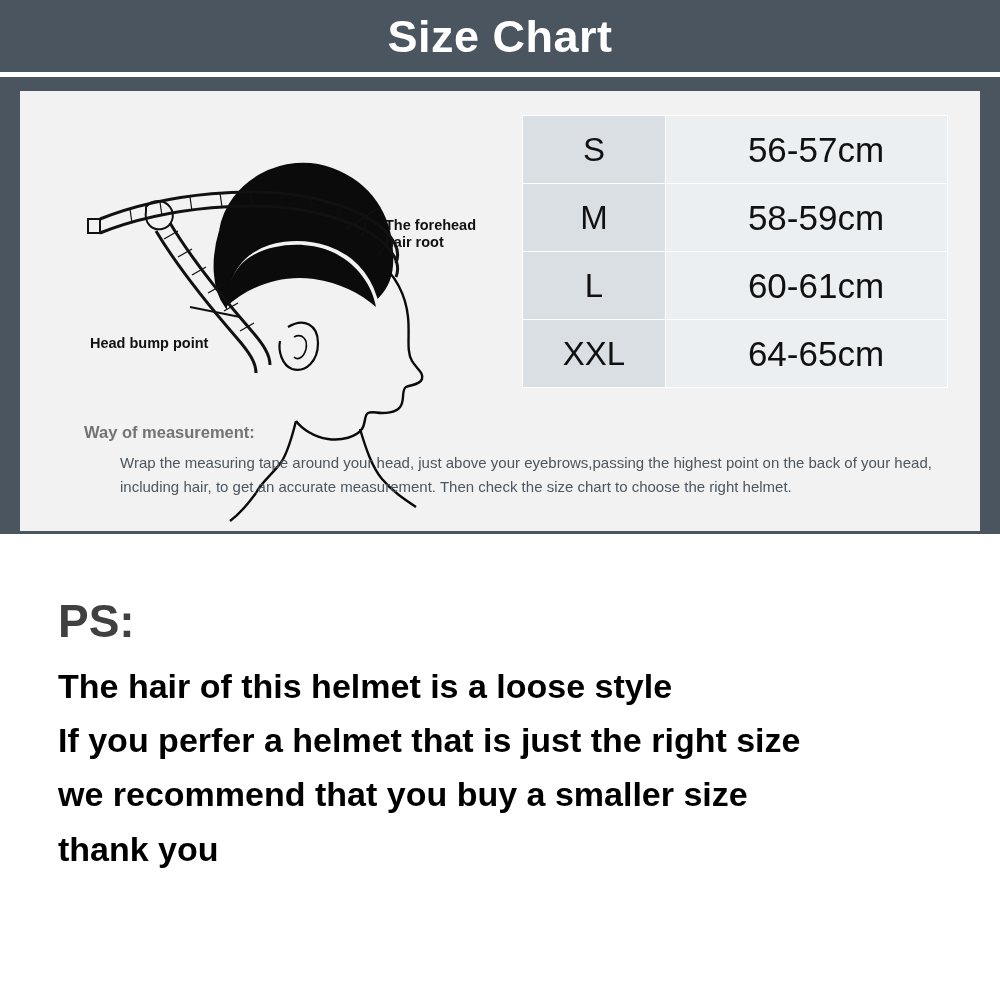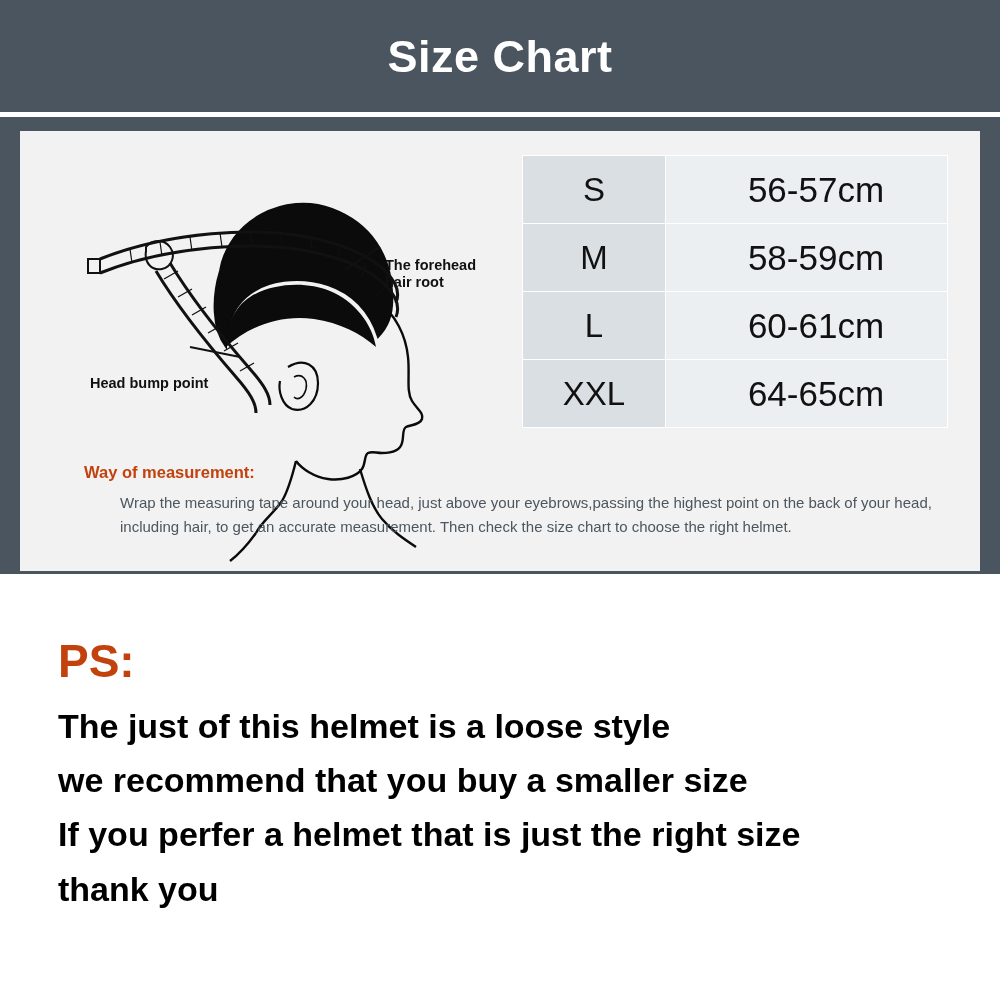--- a/index.html
+++ b/index.html
@@ -11,21 +11,21 @@
     height: 1000px;
     background: #ffffff;
     font-family: "Liberation Sans", sans-serif;
     overflow: hidden;
   }
 
   
   .header-band {
     position: relative;
     width: 1000px;
-    height: 112px;
+    height: 72px;
     background: #4a5560;
     display: flex;
     align-items: center;
     justify-content: center;
     box-sizing: border-box;
   }
   .header-band .title {
     color: #ffffff;
     font-size: 45px;
     font-weight: bold;
@@ -107,21 +107,21 @@
     padding-left: 20px;
   }
 
   
   .way-title {
     position: absolute;
     left: 64px;
     top: 332px;
     font-size: 16.5px;
     font-weight: bold;
-    color: #c2410c;
+    color: #737373;
   }
   .way-text {
     position: absolute;
     left: 64px;
     top: 360px;
     width: 872px;
     font-size: 15px;
     line-height: 1.6;
     color: #4c565f;
     margin-left: 36px;
@@ -132,21 +132,21 @@
     position: relative;
     width: 1000px;
     height: 450px;
     background: #ffffff;
     box-sizing: border-box;
     padding: 62px 58px 0 58px;
   }
   .ps-heading {
     font-size: 46px;
     font-weight: bold;
-    color: #c2410c;
+    color: #404040;
     line-height: 1.1;
     margin: 0 0 12px 0;
   }
   .ps-line {
     font-size: 34px;
     font-weight: bold;
     color: #000000;
     line-height: 1.6;
     white-space: nowrap;
   }
@@ -252,17 +252,17 @@
       </tbody>
     </table>
 
     <div class="way-title">Way of measurement:</div>
     <div class="way-text">Wrap the measuring tape around your head, just above your eyebrows,passing the highest point on the back of your head, including hair, to get an accurate measurement. Then check the size chart to choose the right helmet.</div>
   </div>
 </div>
 
 <div class="ps-band">
   <div class="ps-heading">PS:</div>
-  <div class="ps-line">The just of this helmet is a loose style</div>
+  <div class="ps-line">The hair of this helmet is a loose style</div>
+  <div class="ps-line">If you perfer a helmet that is just the right size</div>
   <div class="ps-line">we recommend that you buy a smaller size</div>
-  <div class="ps-line">If you perfer a helmet that is just the right size</div>
   <div class="ps-line">thank you</div>
 </div>
 
 </body></html>

